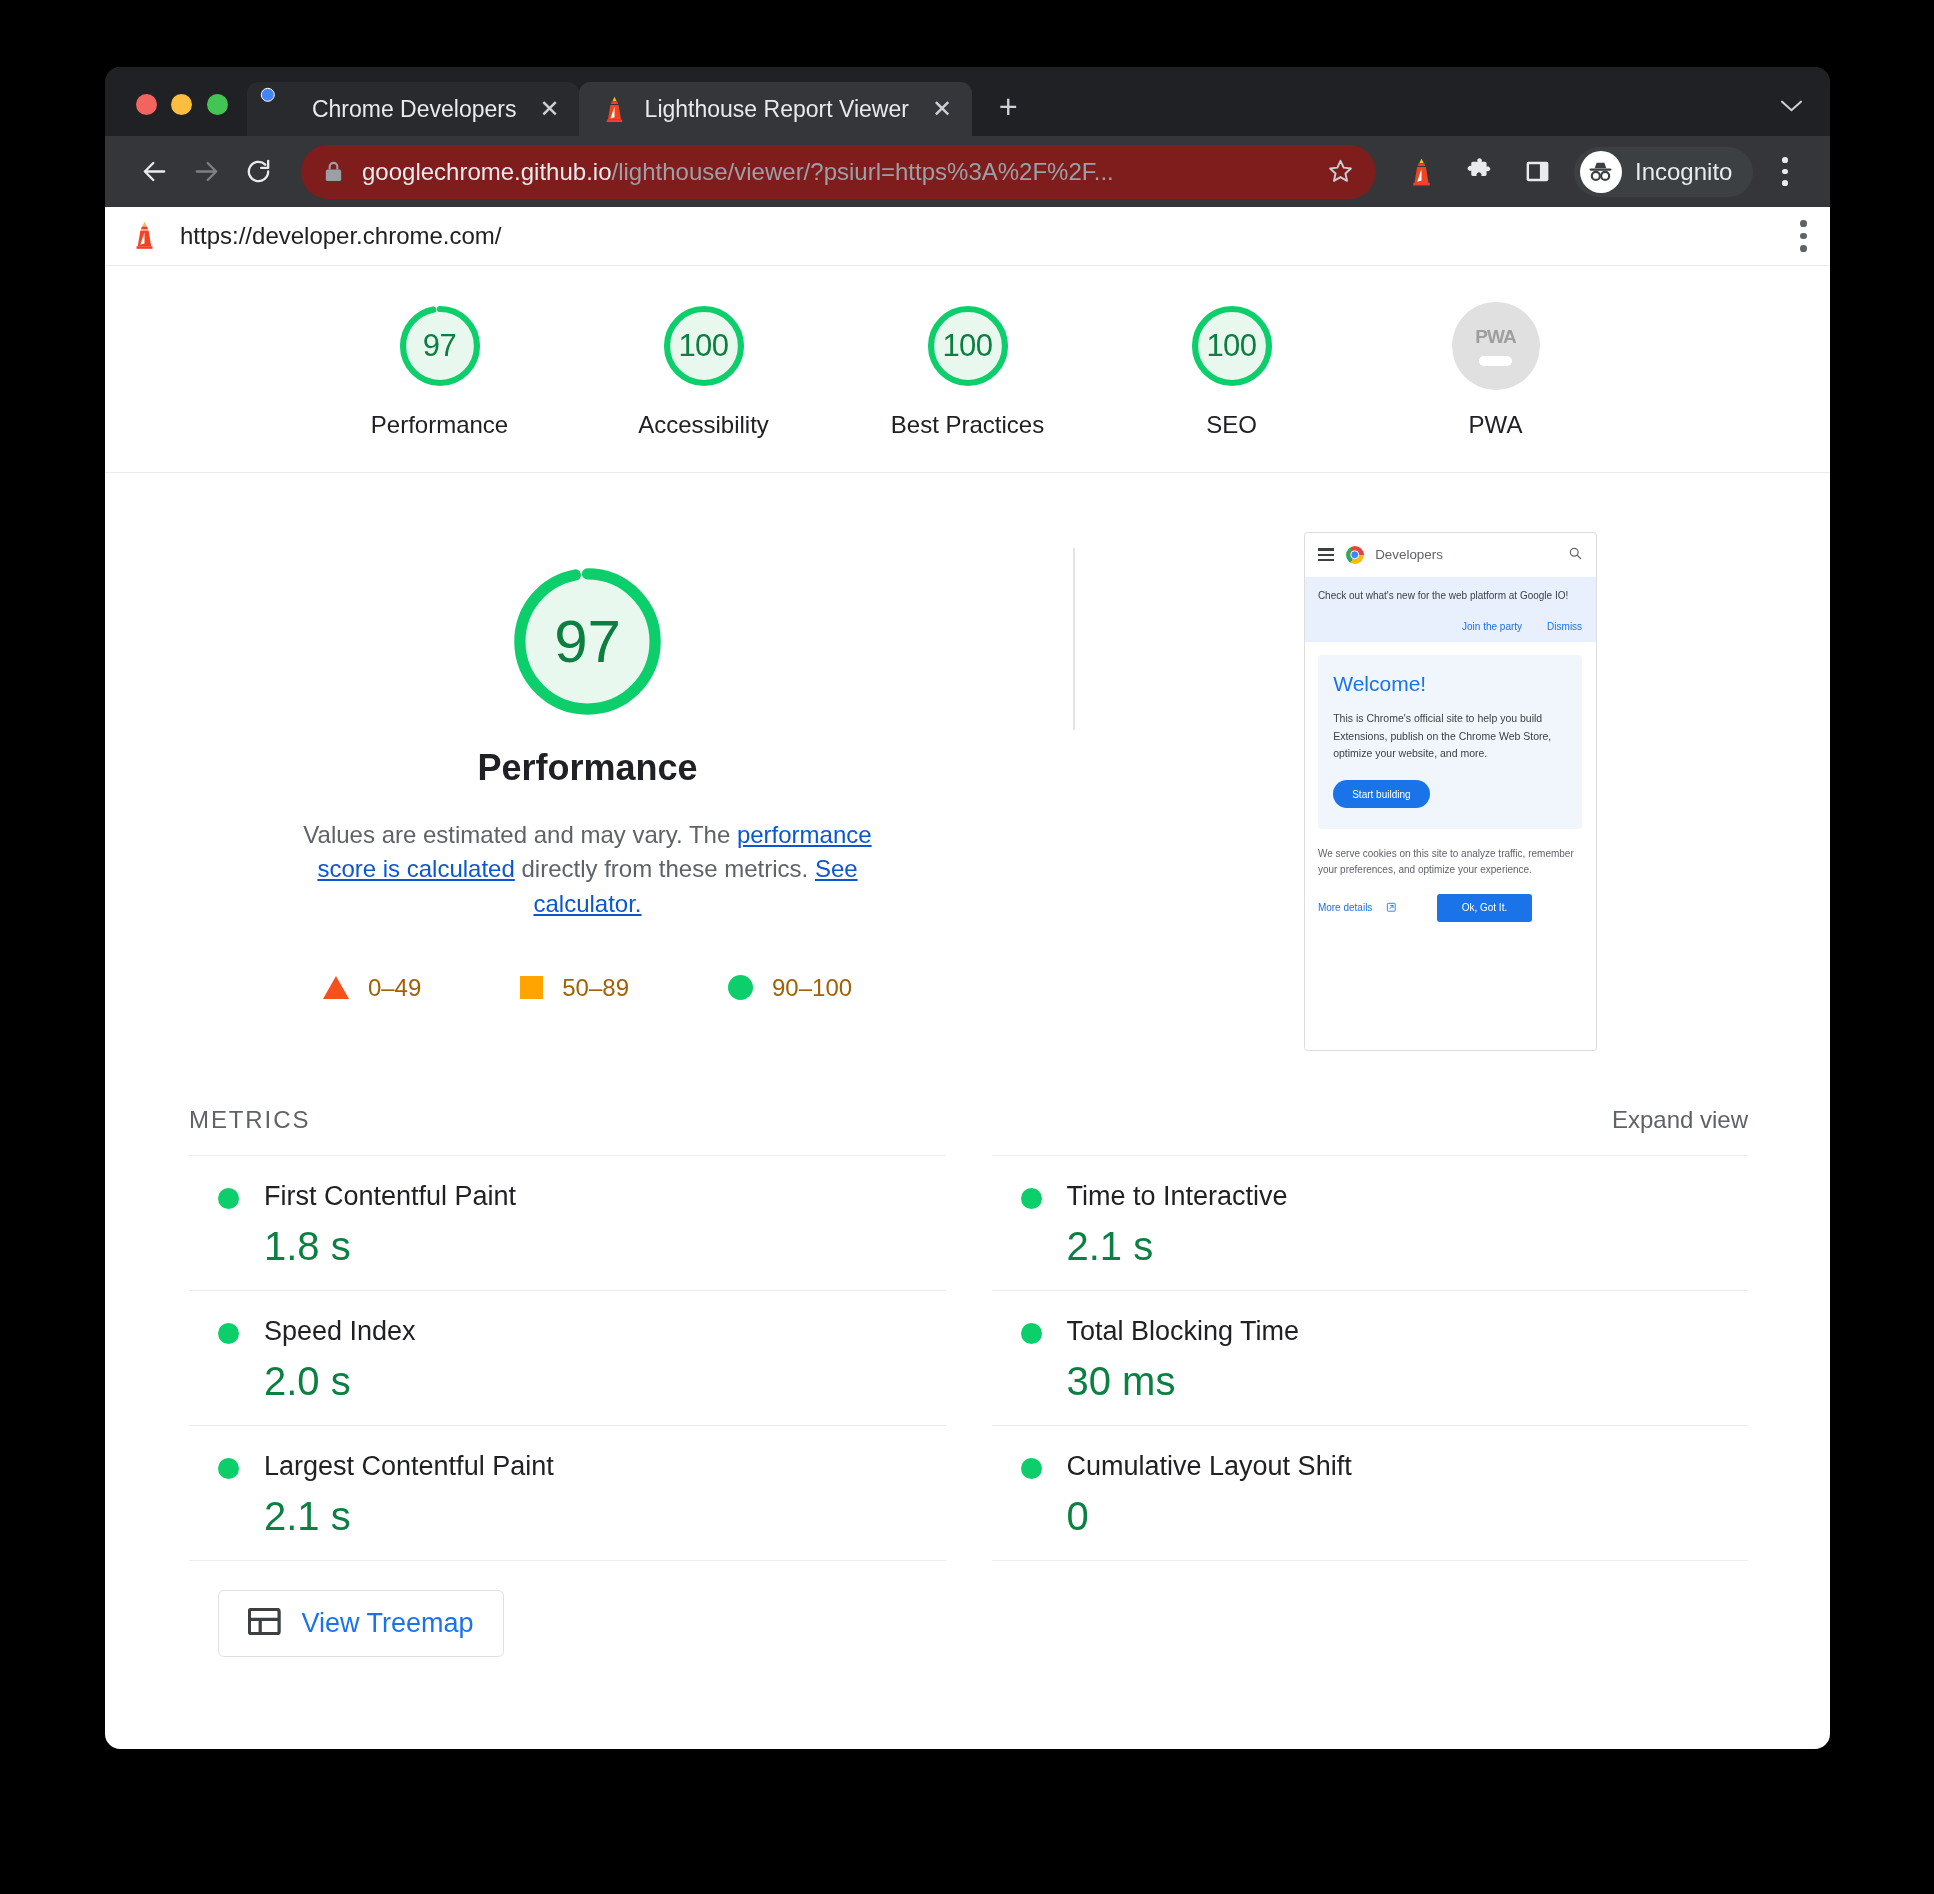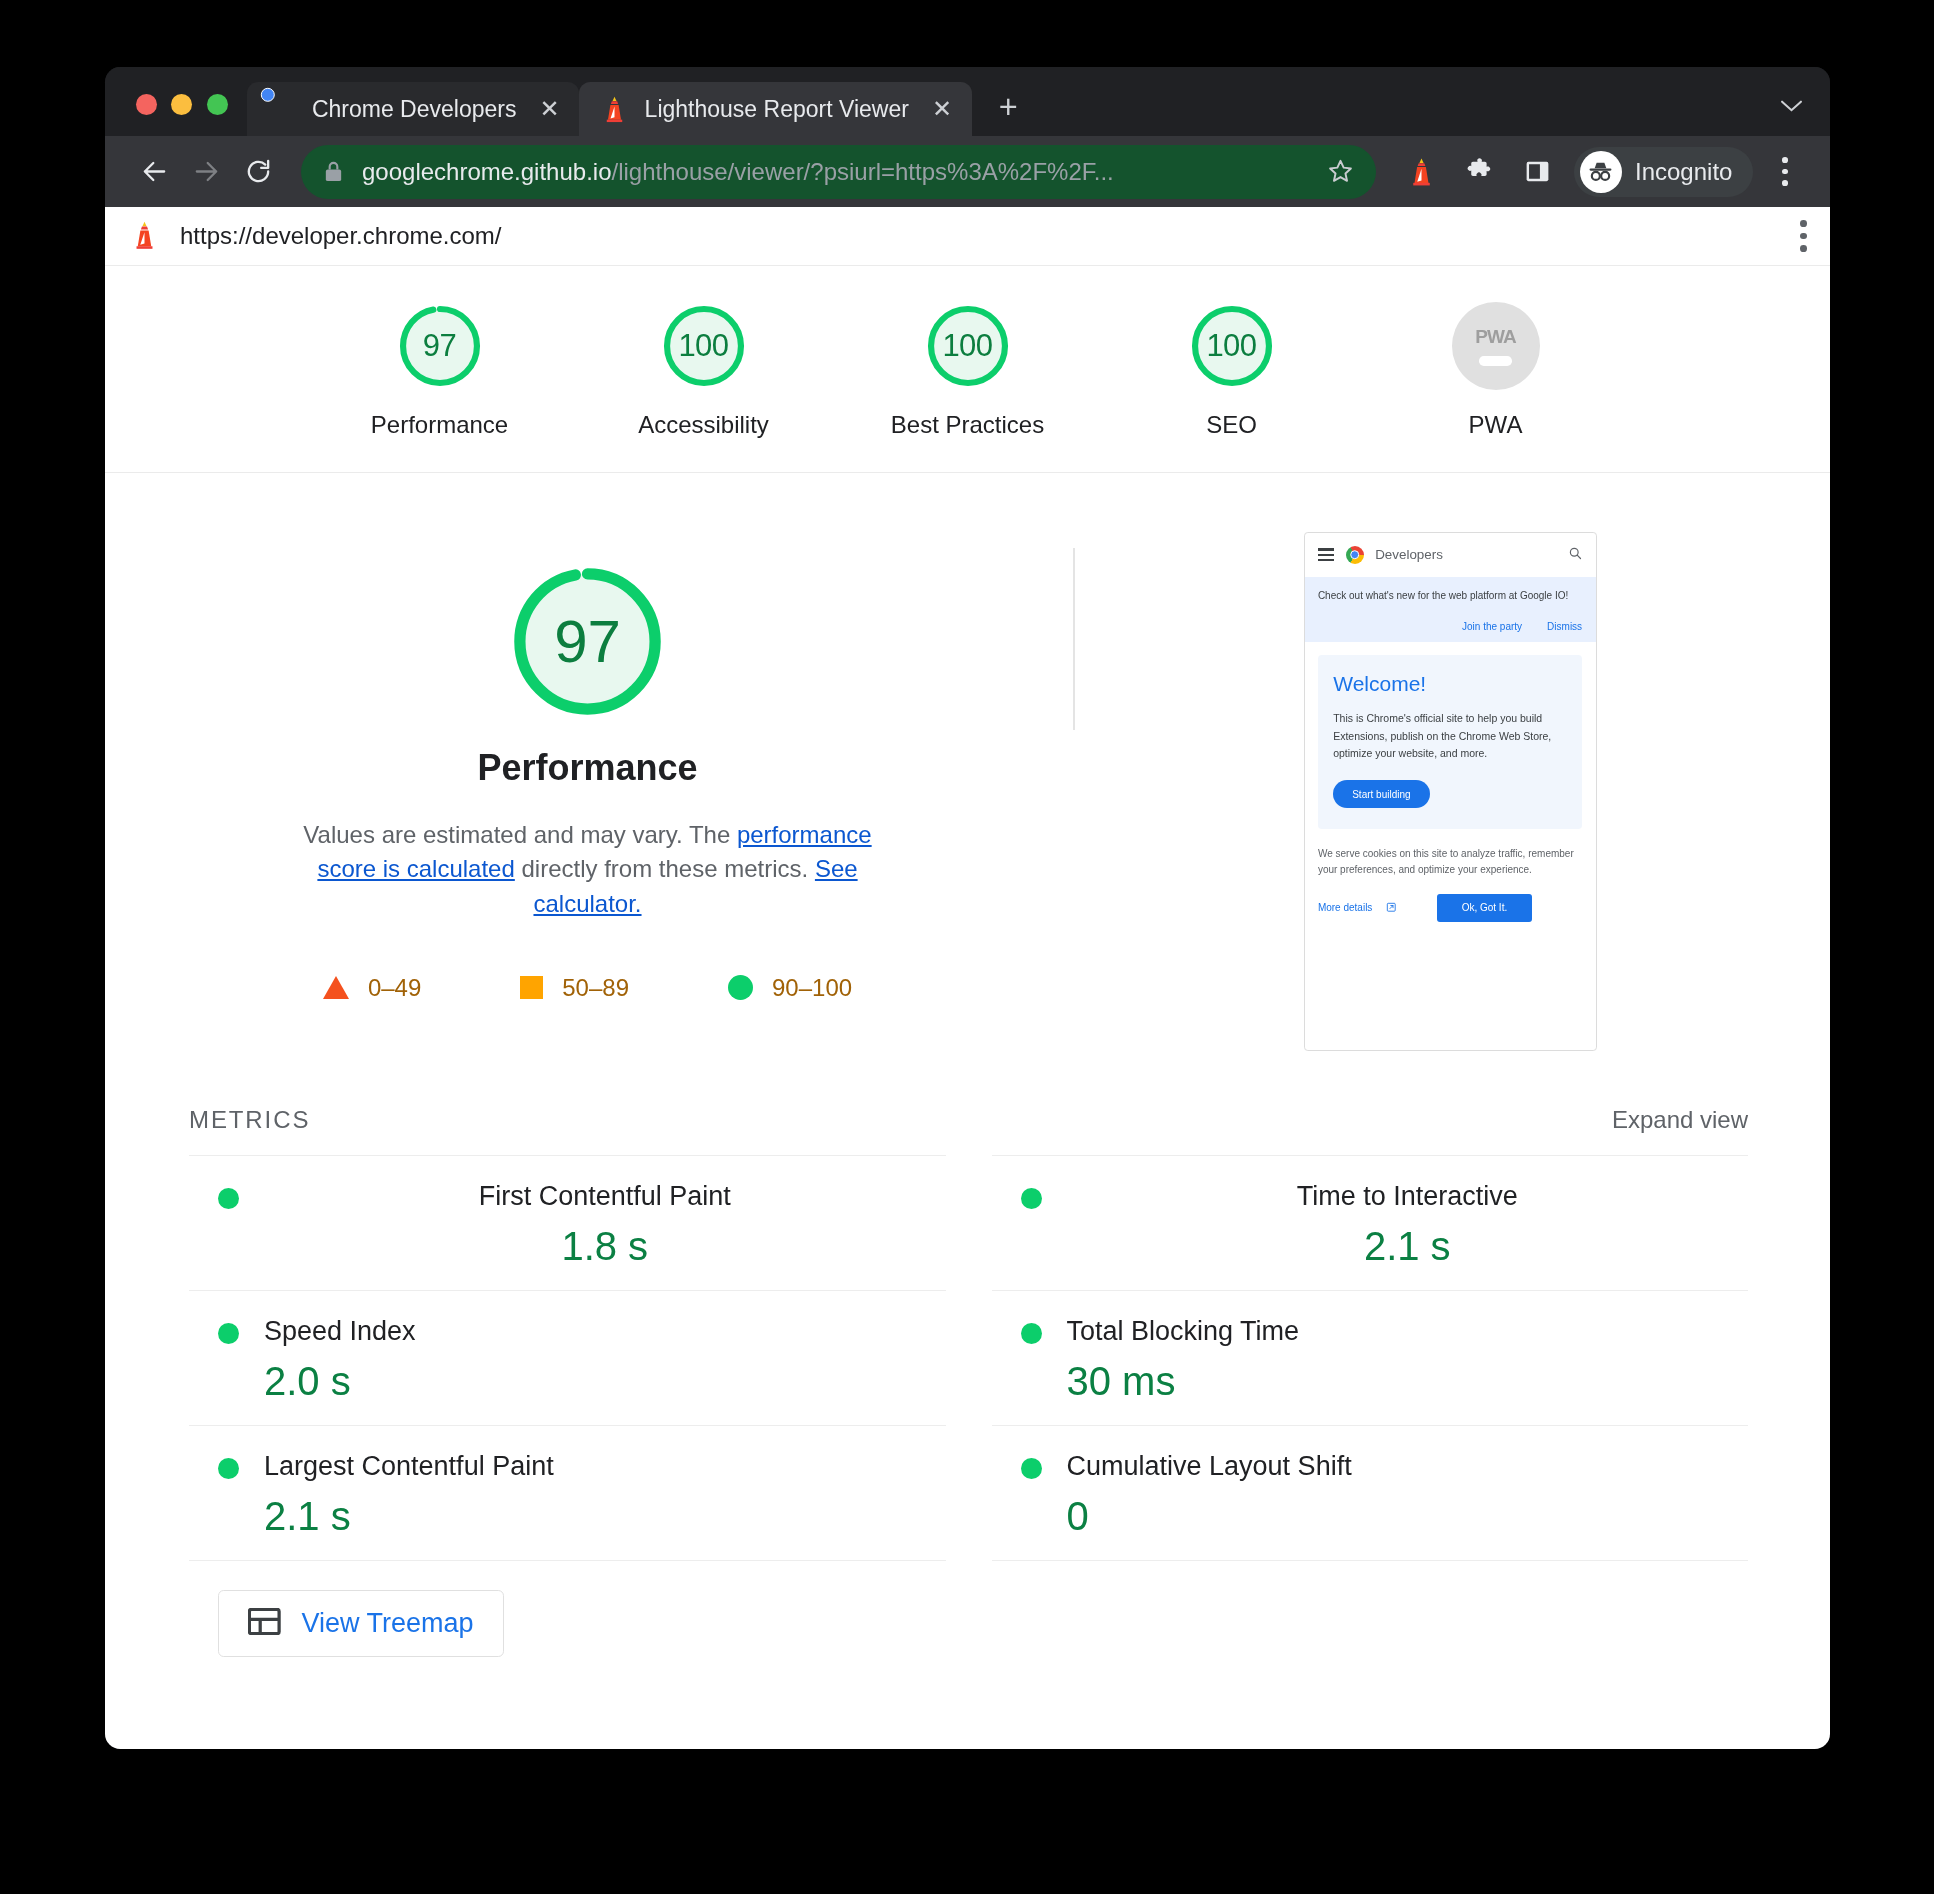--- a/index.html
+++ b/index.html
@@ -93,21 +93,21 @@
     display: flex; align-items: center; padding: 0 21px 0 23px;
   }
   .nav-btn {
     width: 52px; height: 52px; flex: 0 0 52px;
     display: flex; align-items: center; justify-content: center;
     color: #e8eaed;
   }
   .nav-btn.dim { color: #7e8084; }
   .omnibox {
     flex: 1 1 auto; height: 54px; margin: 0 15.3px 0 17px;
-    background: #14532d; border-radius: 27px;
+    background: #7f1d1d; border-radius: 27px;
     display: flex; align-items: center; padding: 0 21px;
     min-width: 0;
   }
   .lock { margin-right: 17px; flex: 0 0 auto; display: flex; }
   .url { font-size: 24px; color: #e8eaed; white-space: nowrap; overflow: hidden; min-width: 0; }
   .url .dim { color: #9aa0a6; }
   .star { margin-left: auto; padding-left: 17px; flex: 0 0 auto; display: flex; }
   .tb-icon {
     width: 54px; height: 54px; flex: 0 0 54px;
     display: flex; align-items: center; justify-content: center;
@@ -224,21 +224,21 @@
 
   
   .metrics { padding: 55px 82px 0 84px; }
   .metrics-head { display: flex; align-items: flex-end; }
   .metrics-title { font-size: 24px; letter-spacing: 1.9px; color: #5f6368; }
   .expand { margin-left: auto; font-size: 24px; color: #5f6368; }
   .metrics-grid {
     display: grid; grid-template-columns: 1fr 1fr; column-gap: 46px; margin-top: 21px;
   }
   .metric { padding: 25px 0 21px 29px; border-top: 1px solid #ededed; position: relative; }
-  .metric:first-child, .metric:nth-child(2) { border-top: 1px solid #ededed; text-align: center; }
+  .metric:first-child, .metric:nth-child(2) { border-top: 1px solid #ededed; }
   .m-dot { position: absolute; left: 29px; top: 32.5px; width: 21px; height: 21px; border-radius: 50%; background: #0cce6b; }
   .m-name { font-size: 27px; color: #202124; margin-left: 46px; }
   .m-val { font-size: 40px; color: #0b8043; margin-left: 46px; margin-top: 12px; }
   .metric.last { border-bottom: 1px solid #ededed; }
   .treemap-row { padding: 29px 0 0 29px; }
   .treemap-btn {
     display: inline-flex; align-items: center; gap: 21px;
     border: 1px solid #e0e0e0; border-radius: 5.7px;
     padding: 17px 29px; background: #fff; text-align: center;
   }

